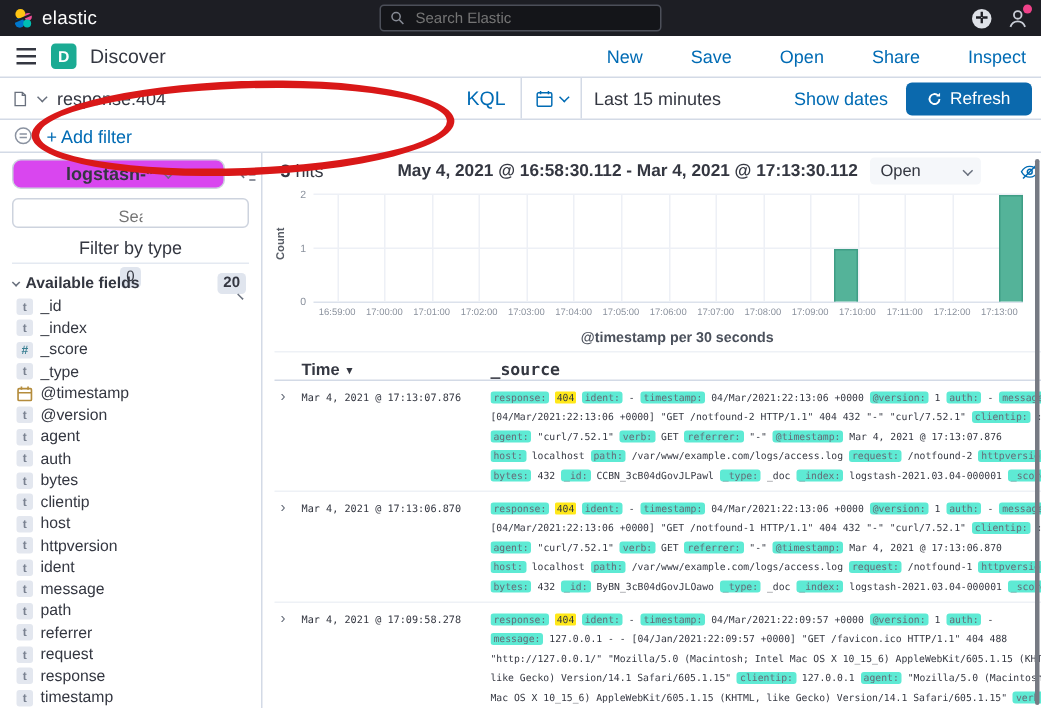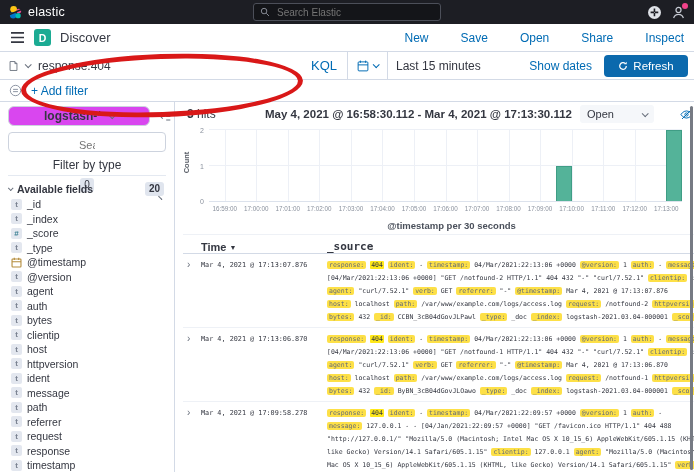--- a/index.html
+++ b/index.html
@@ -96,21 +96,21 @@
 
   .thead { height:20px; display:flex; align-items:flex-end; border-bottom:1px solid #d3dae6; border-top:1px solid #eef1f6; padding-left:4px; }
   .th-time { width:126px; margin-left:14px; font-size:11px; font-weight:bold; display:flex; align-items:center; gap:3px; flex:none; }
   .th-src { font-size:11px; font-weight:bold; }
   .trow { display:flex; padding:5px 0 3px 4px; border-top:1px solid #eef1f6; }
   .trow:first-of-type { border-top:none; }
   .expand { width:14px; flex:none; color:#69707d; font-size:10px; line-height:11px; cursor:pointer; }
   .tcell-time { width:126px; flex:none; font-size:6.8px; color:#343741; padding-top:2px; }
   .tcell-src { flex:1; overflow:hidden; }
   .srcline { height:13px; line-height:13px; white-space:nowrap; overflow:hidden; font-size:6.5px; color:#343741; }
-  .fkey { background:#fde047; color:#656b77; border-radius:2px; padding:0 2px;margin-top:24px; }
+  .fkey { background:#5eead4; color:#656b77; border-radius:2px; padding:0 2px;margin-top:24px; }
   .hl { background:#ffe819; color:#343741; border-radius:1px; padding:0 1px; }
 
   .scrollbar { position:absolute; right:1px; top:106px; bottom:2px; width:3px; background:#767a83; border-radius:2px; }
 </style>
 </head>
 <body>
 
 <div class="topnav">
   <div class="brand">
     <svg width="15" height="15" viewBox="0 0 16 16">

